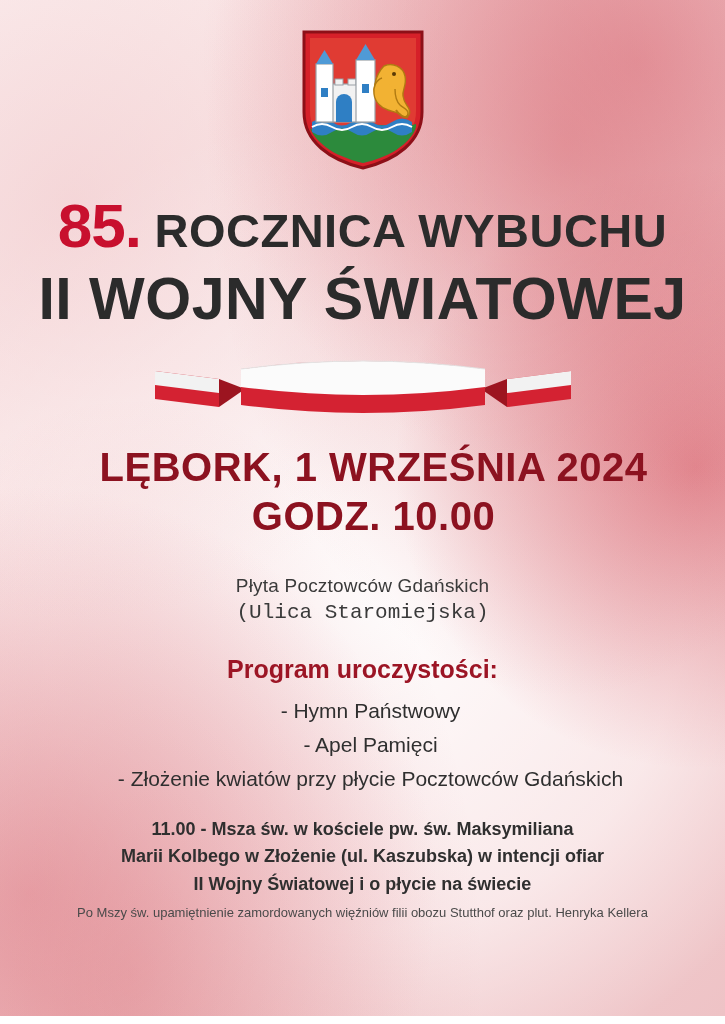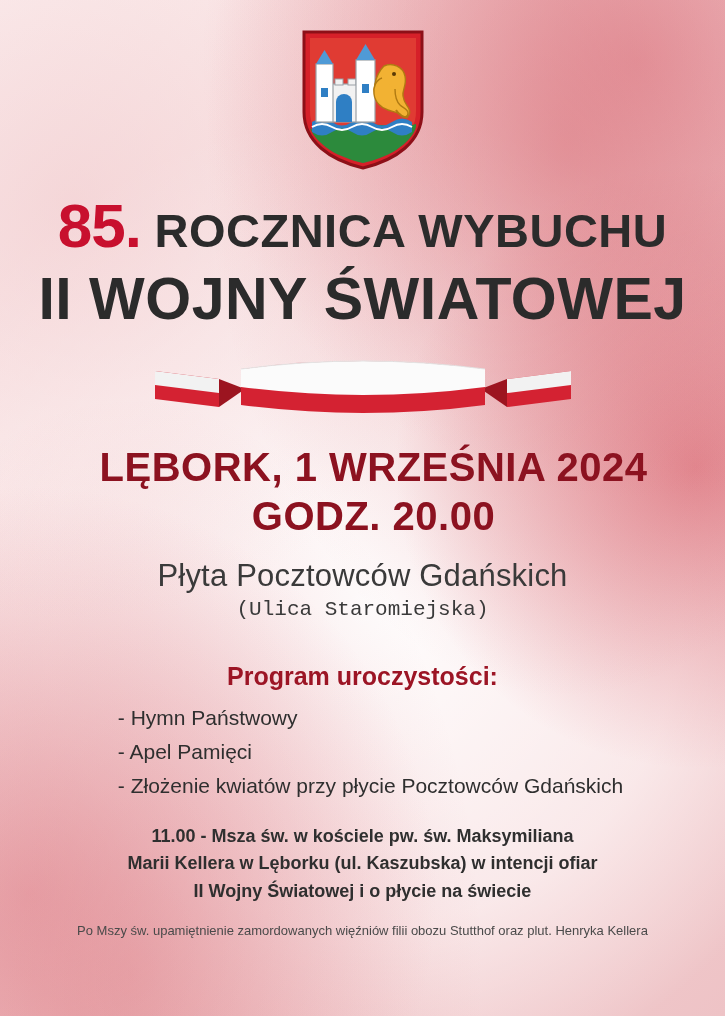--- a/index.html
+++ b/index.html
@@ -101,46 +101,47 @@
     color: #8c1220;
     font-size: 40px;
     font-weight: bold;
     letter-spacing: 0.5px;
     line-height: 1.22;
     margin-left: 22px;
   }
   .event-line .l2 { display: block; }
 
   .venue {
-    margin-top: 17px;
+    margin-top: 34px;
     text-align: center;
     color: #3a3a3a;
-    font-size: 31px;
+    font-size: 19px;
     letter-spacing: 0.2px;
   }
   .venue-sub {
     margin-top: 4px;
     text-align: center;
     color: #3a3a3a;
     font-size: 21px;
     font-family: Liberation Mono, monospace;
   }
 
   
   .program-title {
-    margin-top: 41px;
+    margin-top: 31px;
     text-align: center;
     color: #9c1525;
     font-size: 25px;
     font-weight: bold;
   }
   .program-list {
     margin: 10px 0 0 16px;
     padding: 0;
     list-style: none;
+    text-align: center;
   }
   .program-list li {
     color: #2f2f2f;
     font-size: 21px;
     line-height: 1.62;
     white-space: nowrap;
   }
 
   
   .mass-block {
@@ -148,21 +149,21 @@
     text-align: center;
     color: #2f2f2f;
     font-size: 18px;
     line-height: 1.52;
     font-weight: bold;
   }
   .mass-block div { white-space: nowrap; }
 
   
   .footnote {
-    margin-top: 16px;
+    margin-top: 5px;
     text-align: center;
     color: #4a4a4a;
     font-size: 13px;
     line-height: 1.5;
   }
   .footnote div { white-space: nowrap; }
 </style>
 </head>
 <body>
 
@@ -235,36 +236,36 @@
         <polygon points="354,26 328,36 354,54" fill="#9c1520"></polygon>
 
         <path d="M88 16 q122 -16 244 0 v36 q-122 16 -244 0 Z" fill="#d42232"></path>
         <path d="M88 16 q122 -16 244 0 v18 q-122 16 -244 0 Z" fill="#fbfbfb"></path>
         <path d="M88 16 q122 -16 244 0" fill="none" stroke="#e4e4e4" stroke-width="1"></path>
       </svg>
     </div>
 
     <div class="event-line">
       <span class="l1">LĘBORK, 1 WRZEŚNIA 2024</span>
-      <span class="l2">GODZ. 20.00</span>
+      <span class="l2">GODZ. 10.00</span>
     </div>
 
     <div class="venue">Płyta Pocztowców Gdańskich</div>
     <div class="venue-sub">(Ulica Staromiejska)</div>
 
     <div class="program-title">Program uroczystości:</div>
     <ul class="program-list">
       <li>- Hymn Państwowy</li>
       <li>- Apel Pamięci</li>
       <li>- Złożenie kwiatów przy płycie Pocztowców Gdańskich</li>
     </ul>
 
     <div class="mass-block">
       <div>11.00 - Msza św. w kościele pw. św. Maksymiliana</div>
-      <div>Marii Kellera w Lęborku (ul. Kaszubska) w intencji ofiar</div>
+      <div>Marii Kolbego w Złożenie (ul. Kaszubska) w intencji ofiar</div>
       <div>II Wojny Światowej i o płycie na świecie</div>
     </div>
 
     <div class="footnote">
       <div>Po Mszy św. upamiętnienie zamordowanych więźniów filii obozu Stutthof oraz plut. Henryka Kellera</div>
     </div>
 
   </div>
 </div>
 

